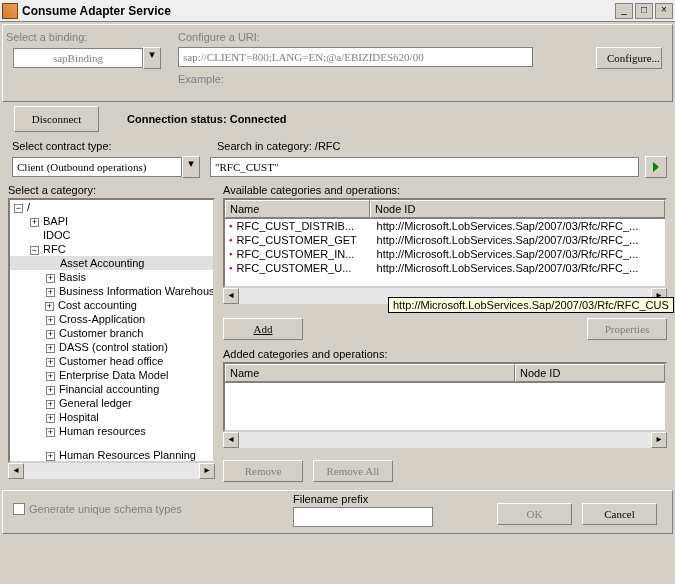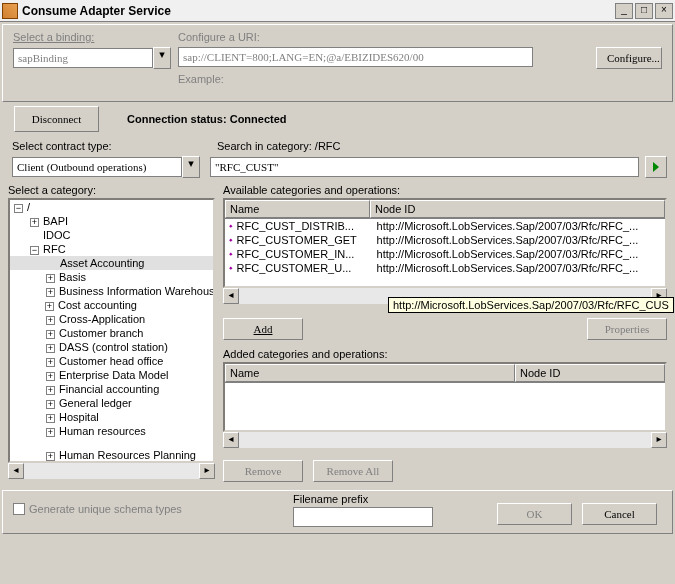--- a/index.html
+++ b/index.html
@@ -125,23 +125,23 @@
 
 <div class="titlebar">
   <div class="icon"></div>
   <div class="title">Consume Adapter Service</div>
   <div class="win-btn">_</div>
   <div class="win-btn">□</div>
   <div class="win-btn">×</div>
 </div>
 
 <div class="frame" style="height:78px;position:relative;">
-  <span class="label gray" style="position:absolute;left:10px;top:6px;text-decoration:underline;">Select a binding:</span>
+  <span class="label gray" style="position:absolute;left:3px;top:6px;">Select a binding:</span>
   <div class="row" style="position:absolute;left:10px;top:22px;">
-    <input type="text" class="readonly" style="width: 140px;" readonly="" value="sapBinding">
+    <input type="text" class="readonly" style="width: 130px; text-align: center;" readonly="" value="sapBinding">
     <div class="btn" style="width:18px;padding:0;text-align:center;">▾</div>
   </div>
   <span class="label gray" style="position:absolute;left:175px;top:6px;">Configure a URI:</span>
   <input type="text" class="readonly" style="position: absolute; left: 175px; top: 22px; width: 355px;" readonly="" value="sap://CLIENT=800;LANG=EN;@a/EBIZIDES620/00">
   <span class="label gray" style="position:absolute;left:175px;top:48px;">Example:</span>
   <button class="btn" style="position:absolute;right:10px;top:22px;width:66px;">Configure...</button>
 </div>
 
 <div style="margin:2px 2px 6px 2px;display:flex;align-items:center;">
   <button class="btn" style="width:85px;height:26px;margin:2px 8px 2px 12px;">Disconnect</button>

